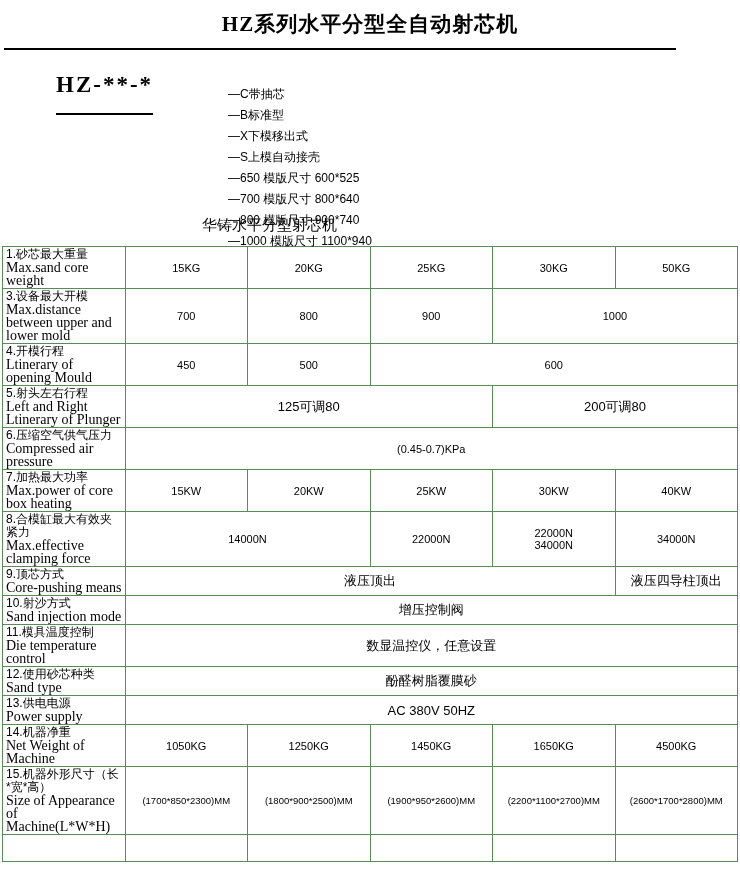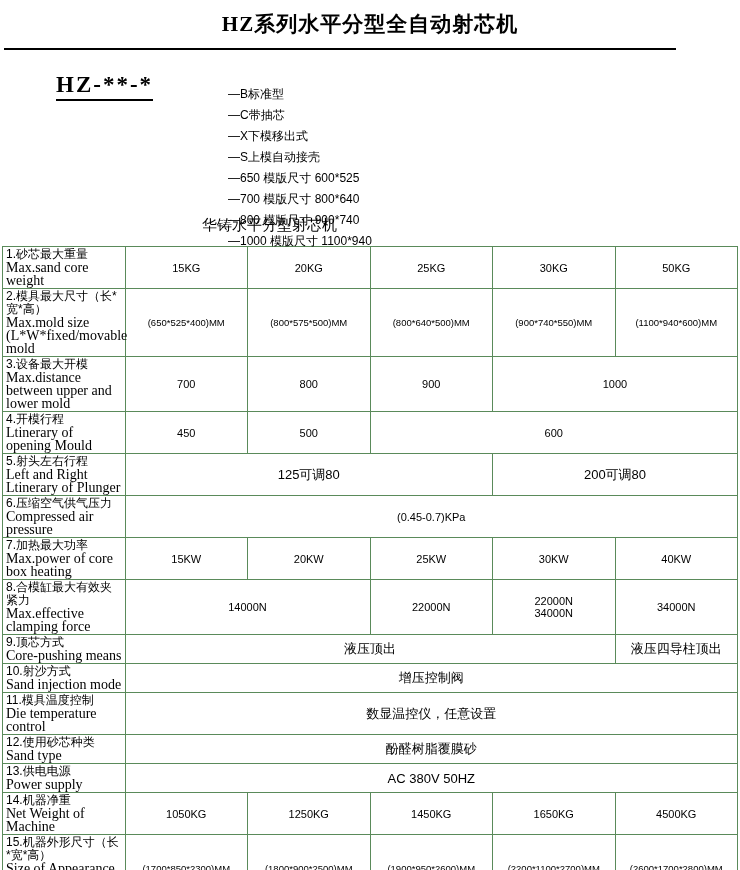--- a/index.html
+++ b/index.html
@@ -43,21 +43,21 @@
     height: 196px;
   }
   .code-label {
     position: absolute;
     left: 56px;
     top: 22px;
     font-size: 23px;
     font-weight: bold;
     letter-spacing: 2px;
     border-bottom: 2px solid #000;
-    padding-bottom: 1px;
+    padding-bottom: 15px;
     font-family: "Liberation Serif", serif;
   }
   .legend {
     position: absolute;
     left: 228px;
     top: 34px;
     font-size: 12px;
     line-height: 21px;
     font-family: "Liberation Sans", sans-serif;
   }
@@ -162,22 +162,22 @@
 
   <div class="title-bar">
     <div class="title-text">HZ系列水平分型全自动射芯机</div>
   </div>
   <div class="title-rule"></div>
 
   <div class="code-area">
     <div class="code-label">HZ-**-*</div>
 
     <div class="legend">
+      <div><span class="dash">—</span><span>C带抽芯</span></div>
       <div><span class="dash">—</span><span>B标准型</span></div>
-      <div><span class="dash">—</span><span>C带抽芯</span></div>
       <div><span class="dash">—</span><span>X下模移出式</span></div>
       <div><span class="dash">—</span><span>S上模自动接壳</span></div>
       <div><span class="dash">—</span><span>650  模版尺寸 600*525</span></div>
       <div><span class="dash">—</span><span>700  模版尺寸 800*640</span></div>
       <div><span class="dash">—</span><span>800  模版尺寸 900*740</span></div>
       <div><span class="dash">—</span><span>1000 模版尺寸 1100*940</span></div>
     </div>
 
     <div class="brand-line">华铸水平分型射芯机</div>
   </div>
@@ -190,31 +190,20 @@
         <span class="cn"><span>1.</span><span>砂芯最大重量</span></span>
         <span class="en">Max.sand core weight</span>
       </td>
       <td class="val">15KG</td>
       <td class="val">20KG</td>
       <td class="val">25KG</td>
       <td class="val">30KG</td>
       <td class="val">50KG</td>
     </tr>
 
-    <tr>
-      <td class="rowlabel">
-        <span class="cn"><span>2.</span><span>模具最大尺寸（长*宽*高）</span></span>
-        <span class="en">Max.mold size (L*W*fixed/movable mold</span>
-      </td>
-      <td class="val small">(650*525*400)MM</td>
-      <td class="val small">(800*575*500)MM</td>
-      <td class="val small">(800*640*500)MM</td>
-      <td class="val small">(900*740*550)MM</td>
-      <td class="val small">(1100*940*600)MM</td>
-    </tr>
 
     <tr class="tall2">
       <td class="rowlabel">
         <span class="cn"><span>3.</span><span>设备最大开模</span></span>
         <span class="en">Max.distance between upper and lower mold</span>
       </td>
       <td class="val">700</td>
       <td class="val">800</td>
       <td class="val">900</td>
       <td class="val" colspan="2">1000</td>

